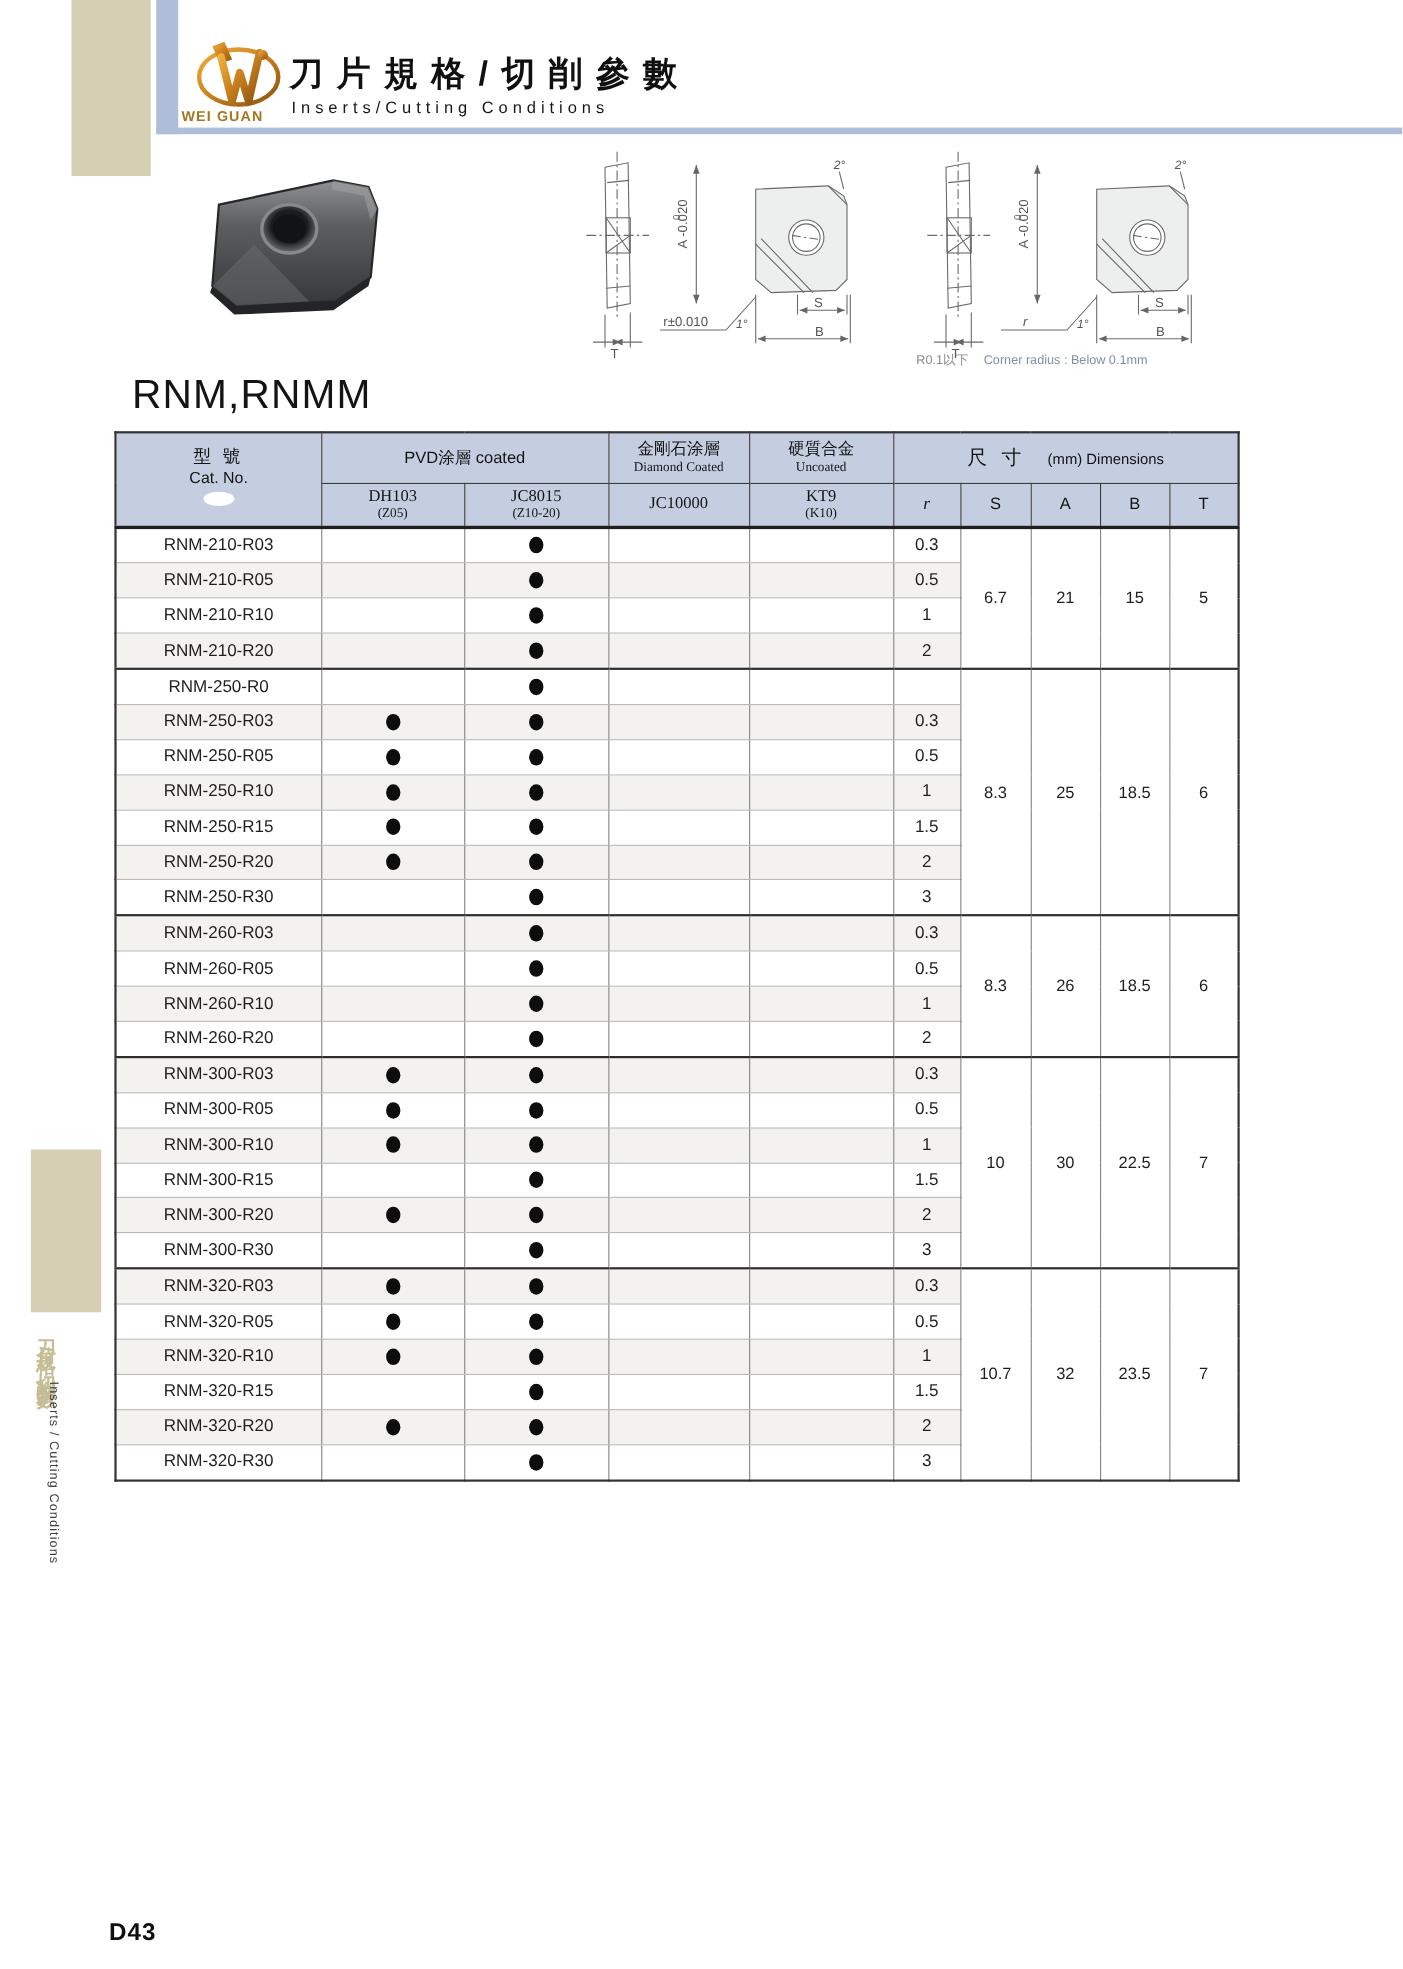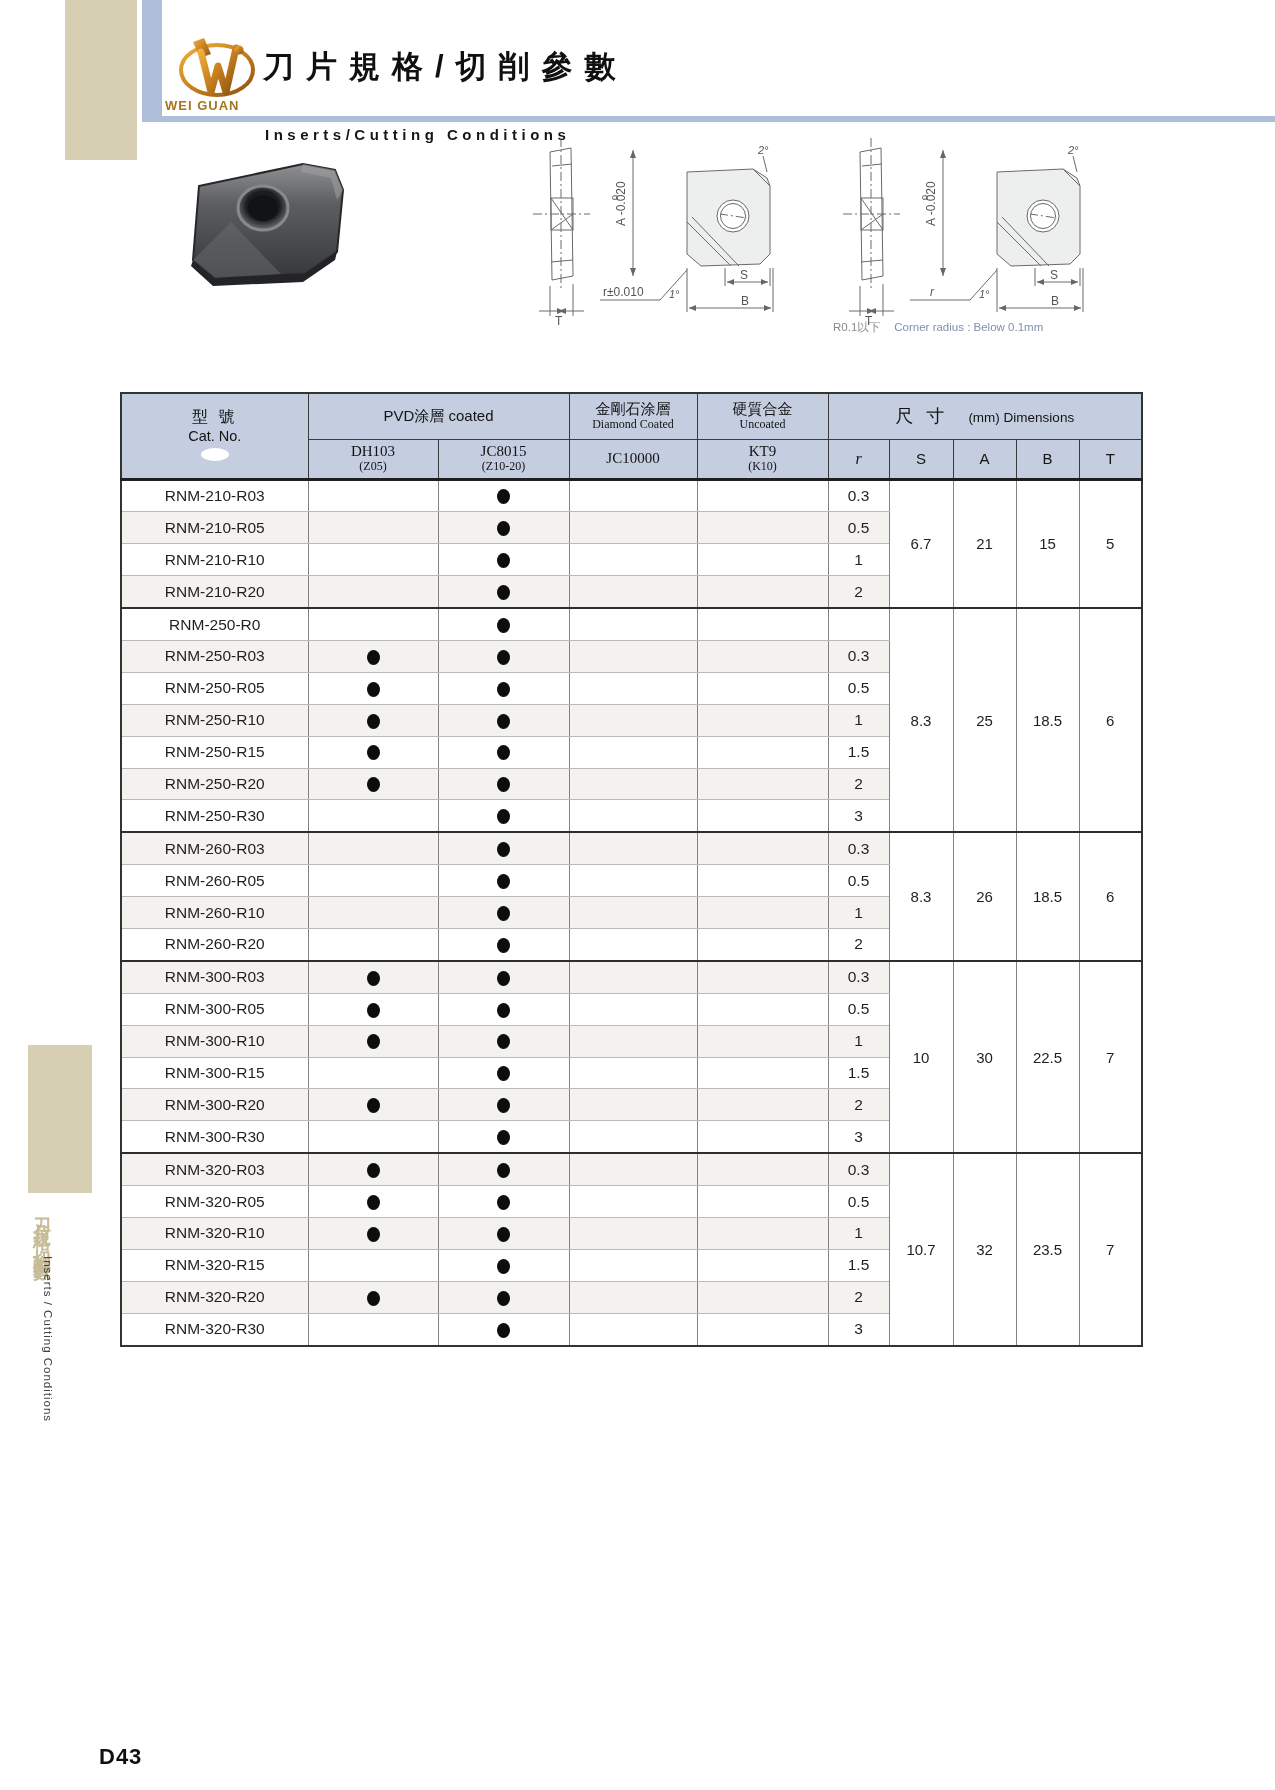--- a/index.html
+++ b/index.html
@@ -11,38 +11,38 @@
   .tan-top{left:65px;top:0;width:72px;height:160px;}
   .tan-side{left:28px;top:1045px;width:64px;height:148px;}
   .blue-stripe{left:142px;top:0;width:20px;height:122px;}
   .header-rule{left:142px;top:116px;width:1133px;height:6px;}
 
   
   .logo-box{left:165px;top:38px;width:100px;height:62px;}
   .logo-caption{left:165px;top:98px;width:100px;font-size:13px;font-weight:bold;
                 color:#a5761f;letter-spacing:1px;}
   .title-zh{left:263px;top:46px;font-size:31px;font-weight:bold;letter-spacing:12px;color:#101010;white-space:nowrap;}
-  .title-en{left:265px;top:90px;font-size:15px;font-weight:bold;letter-spacing:4.5px;color:#161616;white-space:nowrap;margin-top:36px;}
+  .title-en{left:265px;top:90px;font-size:15px;font-weight:normal;letter-spacing:4.5px;color:#161616;white-space:nowrap;}
 
   
   .section-title{left:120px;top:338px;font-size:37px;font-weight:500;letter-spacing:1px;color:#141414;}
 
   
   .photo{left:185px;top:156px;}
 
   
   .cad{position:absolute;width:320px;height:200px;}
   .cad text{font-size:11px;fill:#555;font-family:"Liberation Sans",sans-serif;}
   .cad .dimtxt{font-size:12px;}
   .cad-note{left:833px;top:320px;font-size:11.5px;white-space:nowrap;}
   .cad-note .nz{color:#8a8a8a;margin-right:14px;text-align:right;}
   .cad-note .ne{color:#7d90ad;text-align:center;}
 
   
-  .spec-table{position:absolute;left:120px;top:392px;border-collapse:collapse;table-layout:fixed;
+  .spec-table{position:absolute;left:104px;top:392px;border-collapse:collapse;table-layout:fixed;
               border:2px solid #333;}
   .spec-table th,.spec-table td{text-align:center;vertical-align:middle;padding:0;overflow:hidden;}
   .spec-table thead th{background:#c4cee0;border:1px solid #3a3a3a;font-weight:normal;color:#131313;}
   .spec-table thead{border-bottom:3px solid #1f1f1f;}
   .h1{height:46px;font-size:15px;}
   .h2{height:40px;font-size:15px;}
   .two-line{line-height:1.15;font-family:Liberation Serif, serif;}
   .sub{font-size:12px;display:block;}
   .dims-zh{font-size:18px;letter-spacing:4px;}
   .dims-en{font-size:13.5px;margin-left:20px;}
@@ -202,20 +202,21 @@
     <text x="100" y="197" class="dimtxt">T</text>
     <text x="165" y="168" class="dimtxt" style="font-style:italic">r</text>
     <text x="214" y="170" style="font-style:italic">1°</text>
     <text x="303" y="26" style="font-style:italic">2°</text>
   </svg>
 
   <div class="abs cad-note">
     <span class="nz">R0.1以下</span><span class="ne">Corner radius : Below 0.1mm</span>
   </div>
 
+  <div class="abs section-title">RNM,RNMM</div>
 
   <table class="spec-table">
     <colgroup>
       <col style="width:187px">
         <col style="width:130px">
         <col style="width:131px">
         <col style="width:128px">
       <col style="width:131px">
         <col style="width:61px">
         <col style="width:64px">

